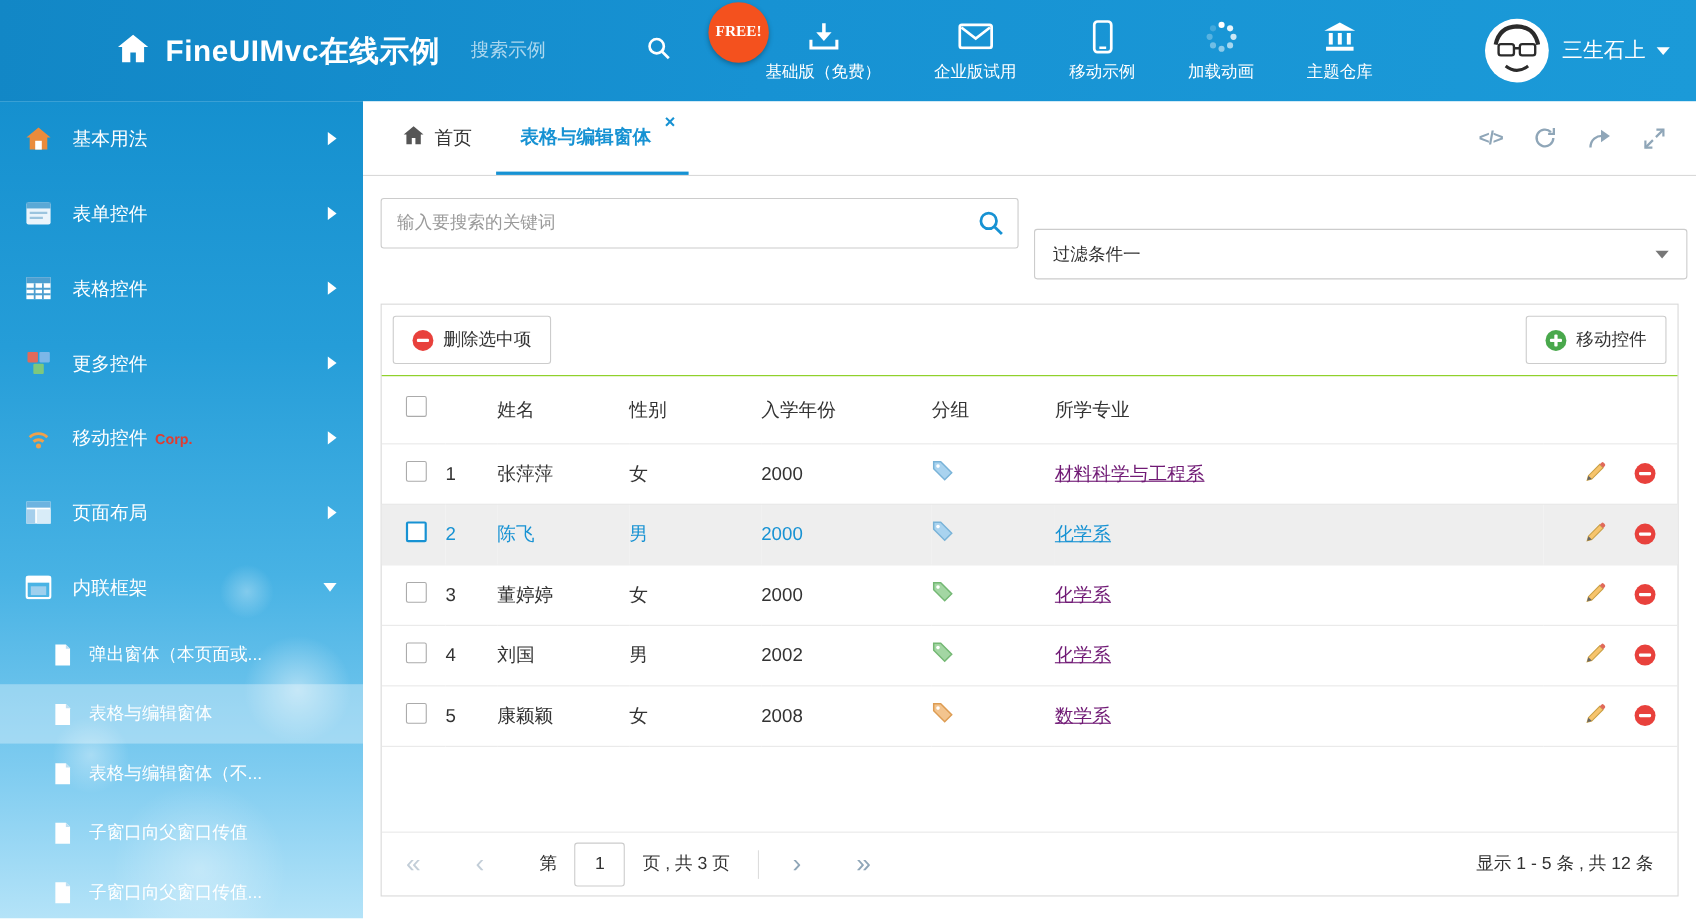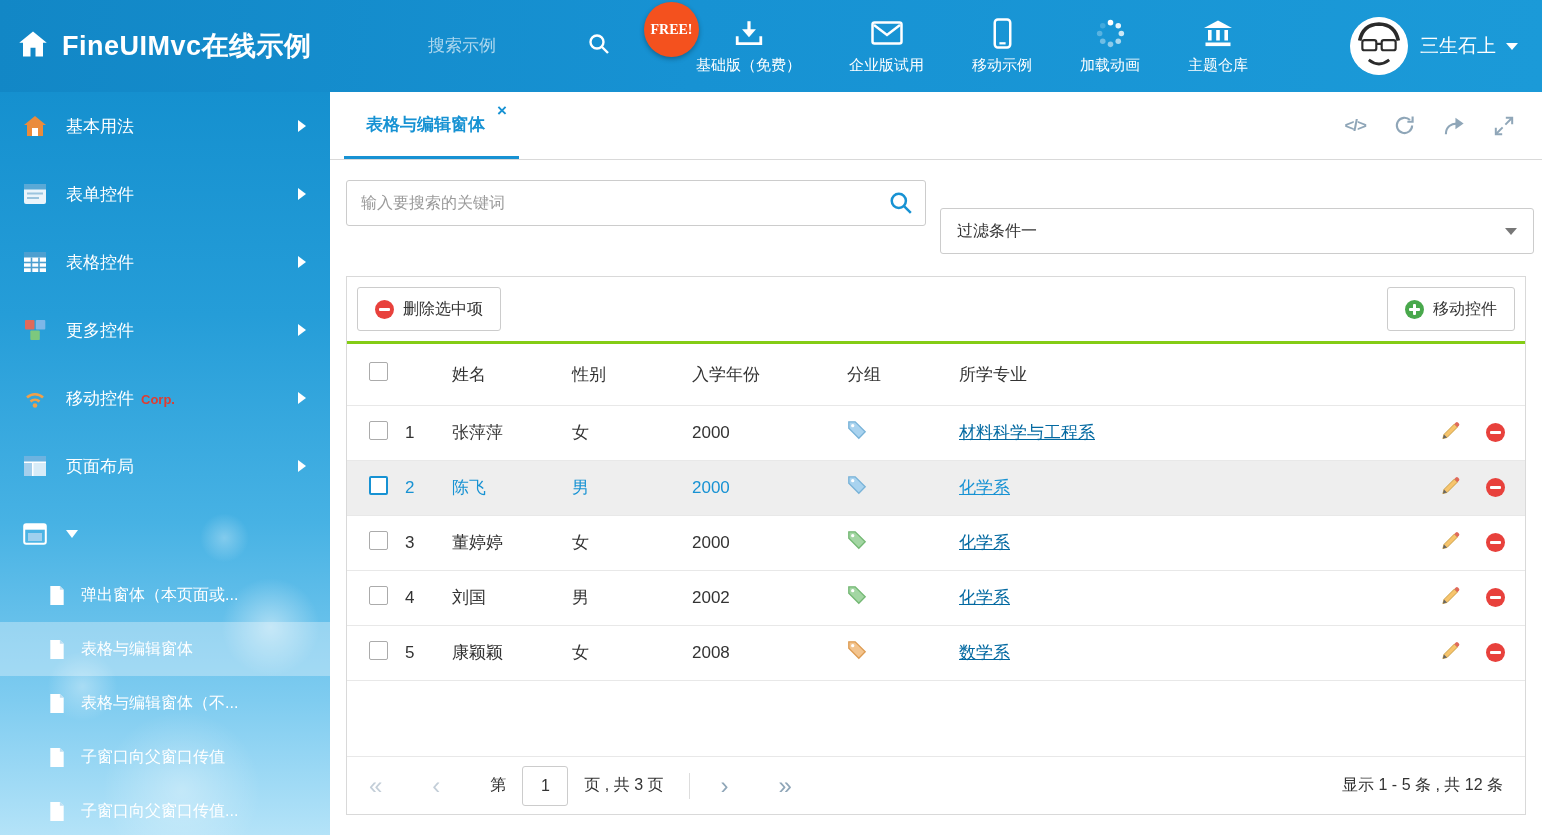--- a/index.html
+++ b/index.html
@@ -9,21 +9,21 @@
     color:#333; background:#fff; position:relative;
   }
   .app { display:flex; flex-direction:column; height:100%; }
 
   
   .topbar {
     flex:0 0 92px; height:92px;
     background:linear-gradient(95deg,#1287c6 0%,#1792d3 45%,#1b9ad8 100%);
     display:flex; align-items:center; position:relative; z-index:5;
   }
-  .brand { display:flex; align-items:center; padding-left:18px; width:400px; flex:0 0 400px; }
+  .brand { display:flex; align-items:center; padding-left:18px; width:400px; flex:0 0 400px;justify-content:flex-end; }
   .brand-title { color:#fff; font-size:27px; font-weight:bold; margin-left:14px; letter-spacing:.5px; white-space:nowrap; }
   .top-search { display:flex; align-items:center; width:210px; flex:0 0 210px; margin-left:28px; }
   .top-search input { background:transparent; border:none; outline:none; color:rgba(255,255,255,.85); font-size:17px; width:160px;
     font-family:"Liberation Sans","DejaVu Sans",sans-serif; }
   .top-search input::placeholder { color:rgba(255,255,255,.65); }
   .top-nav { display:flex; align-items:center; margin-left:58px; gap:48px; }
   .nav-item { position:relative; display:flex; flex-direction:column; align-items:center; color:#fff; cursor:pointer; }
   .nav-icon { height:32px; display:flex; align-items:center; justify-content:center; }
   .nav-label { font-size:15px; margin-top:7px; white-space:nowrap; }
   .free-badge {
@@ -76,21 +76,21 @@
   .search-box input { width:100%; height:46px; border:1px solid #ccc; border-radius:3px; padding:0 46px 0 14px;
     font-size:16px; color:#333; outline:none; font-family:"Liberation Sans","DejaVu Sans",sans-serif; }
   .search-box input::placeholder { color:#9a9a9a; }
   .search-btn { position:absolute; right:13px; top:11px; cursor:pointer; }
   .filter-select { flex:1; height:46px; border:1px solid #ccc; border-radius:3px; display:flex; align-items:center;
     justify-content:space-between; padding:0 16px; font-size:16px; color:#333; cursor:pointer; background:#fff;margin-top:28px; }
   .select-caret { width:0; height:0; border-left:6px solid transparent; border-right:6px solid transparent; border-top:7px solid #777; }
 
   
   .grid-panel { margin:0 16px 20px 16px; border:1px solid #d9d9d9; display:flex; flex-direction:column; flex:1; min-height:0; }
-  .grid-toolbar { display:flex; justify-content:space-between; align-items:center; padding:10px; border-bottom:3px solid #84cc16; }
+  .grid-toolbar { display:flex; justify-content:space-between; align-items:center; padding:10px; border-bottom:1px solid #84cc16; }
   .btn { display:inline-flex; align-items:center; gap:9px; border:1px solid #ccc; border-radius:3px; background:#fff;
     padding:0 17px; height:44px; font-size:16px; color:#333; cursor:pointer; font-family:inherit; }
   .icon-circle { width:19px; height:19px; border-radius:50%; position:relative; display:inline-block; flex:0 0 19px; }
   .icon-circle.red { background:#e8413c; }
   .icon-circle.green { background:#49a84c; }
   .icon-circle::after { content:""; position:absolute; left:4px; right:4px; top:8px; height:3px; background:#fff; border-radius:1px; }
   .icon-circle.green::before { content:""; position:absolute; top:4px; bottom:4px; left:8px; width:3px; background:#fff; border-radius:1px; }
 
   table.grid { width:100%; border-collapse:collapse; table-layout:fixed; }
   .grid th { font-weight:normal; text-align:left; font-size:17px; color:#333; height:61px; border-bottom:1px solid #e8e8e8; }
@@ -101,21 +101,21 @@
   .col-gender  { width:120px; }
   .col-year    { width:155px; }
   .col-group   { width:112px; }
   .col-major   { }
   .col-actions { width:122px; text-align:right; padding-right:20px; white-space:nowrap; }
 
   .checkbox { width:19px; height:19px; border:1px solid #ababab; border-radius:2px; background:#fff; display:inline-block; cursor:pointer; }
   tr.row-selected { background:#eeeeee; }
   tr.row-selected td { color:#1792d3; }
   tr.row-selected .checkbox { border:2px solid #1792d3; }
-  .major-link { color:#0369a1; text-decoration:underline; cursor:pointer; }
+  .major-link { color:#701a75; text-decoration:underline; cursor:pointer; }
   tr.row-selected .major-link { color:#1792d3; }
   .action { display:inline-block; vertical-align:middle; cursor:pointer; }
   .action + .action { margin-left:20px; }
   .tag-icon { display:inline-block; }
   .tag-blue  path { fill:#a9d3ef; stroke:#79b3d8; }
   .tag-green path { fill:#a3d6a3; stroke:#74b874; }
   .tag-orange path { fill:#f3c48e; stroke:#dd9c53; }
 
   .grid-spacer { flex:1; }
 
@@ -322,20 +322,23 @@
       </div>
 
       <div class="side-item">
         <span class="side-icon">
           <svg width="24" height="22" viewBox="0 0 24 22">
               <rect x="1.2" y="1.2" width="21.6" height="19.6" rx="2" fill="none" stroke="#fff" stroke-width="2"></rect>
               <rect x="1.2" y="1.2" width="21.6" height="5.5" fill="#fff"></rect>
               <rect x="5" y="10" width="14" height="8" fill="#9fd0ee"></rect>
             </svg>
         </span>
+        <span class="side-label">
+            <span>内联框架</span>
+          </span>
         <span class="chev-down"></span>
       </div>
 
       <div class="side-sub">
         <span class="sub-icon">
           <svg width="18" height="21" viewBox="0 0 18 22">
               <path d="M2 1 h10 l4 4 v16 H2 Z" fill="#fff"></path>
               <path d="M12 1 l4 4 h-4 Z" fill="#bfdff2"></path>
             </svg>
         </span>
@@ -379,20 +382,28 @@
               <path d="M12 1 l4 4 h-4 Z" fill="#bfdff2"></path>
             </svg>
         </span>
         <span>子窗口向父窗口传值...</span>
       </div>
     </aside>
 
     <section class="content">
 
       <div class="tabbar">
+        <div class="tab">
+          <span>
+            <svg width="20" height="18" viewBox="0 0 24 22">
+                <path d="M12 1 L23 10 H20 V21 H14 V14 H10 V21 H4 V10 H1 Z" fill="#555"></path>
+              </svg>
+          </span>
+          <span>首页</span>
+        </div>
         <div class="tab active">
           <span>表格与编辑窗体</span>
           <span class="tab-close">×</span>
         </div>
 
         <div class="tab-tools">
           <span class="tool code-tool">&lt;/&gt;</span>
           <span class="tool">
             <svg width="21" height="21" viewBox="0 0 22 22">
                 <path d="M19 11 a8 8 0 1 1 -2.3-5.7" fill="none" stroke="#8fa6b8" stroke-width="2.2"></path>

